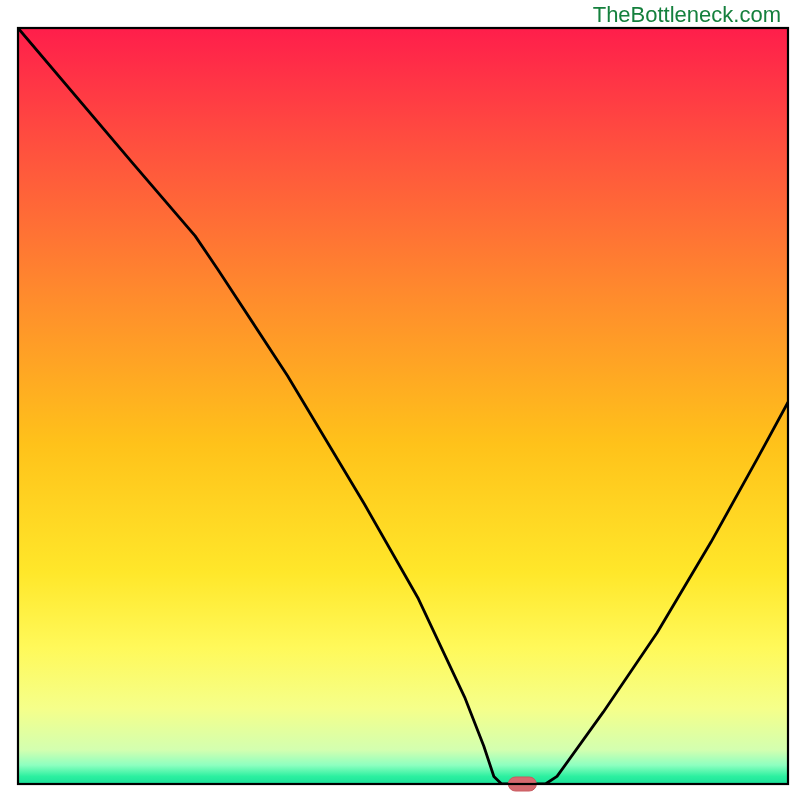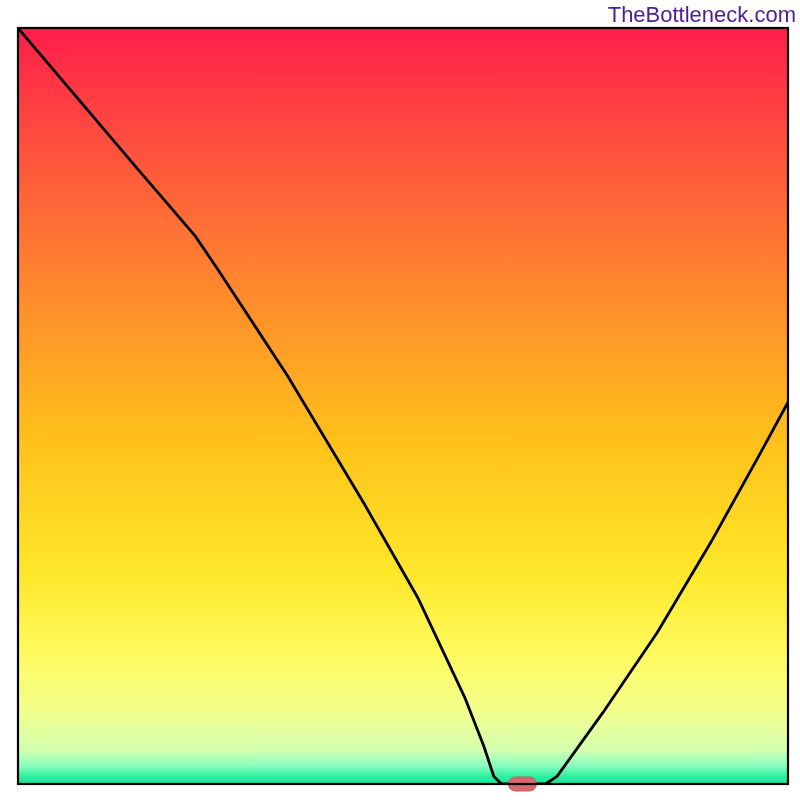--- a/index.html
+++ b/index.html
@@ -12,24 +12,24 @@
     font-family: Arial, Helvetica, sans-serif;
   }
   .container {
     position: relative;
     width: 800px;
     height: 800px;
   }
   .watermark {
     position: absolute;
     top: 2px;
-    right: 4px;
+    right: 19px;
     font-size: 22px;
     font-weight: 500;
-    color: #4c1d95;
+    color: #15803d;
     letter-spacing: 0px;
     z-index: 10;
     user-select: none;
   }
   svg.chart {
     position: absolute;
     top: 0;
     left: 0;
     width: 800px;
     height: 800px;

